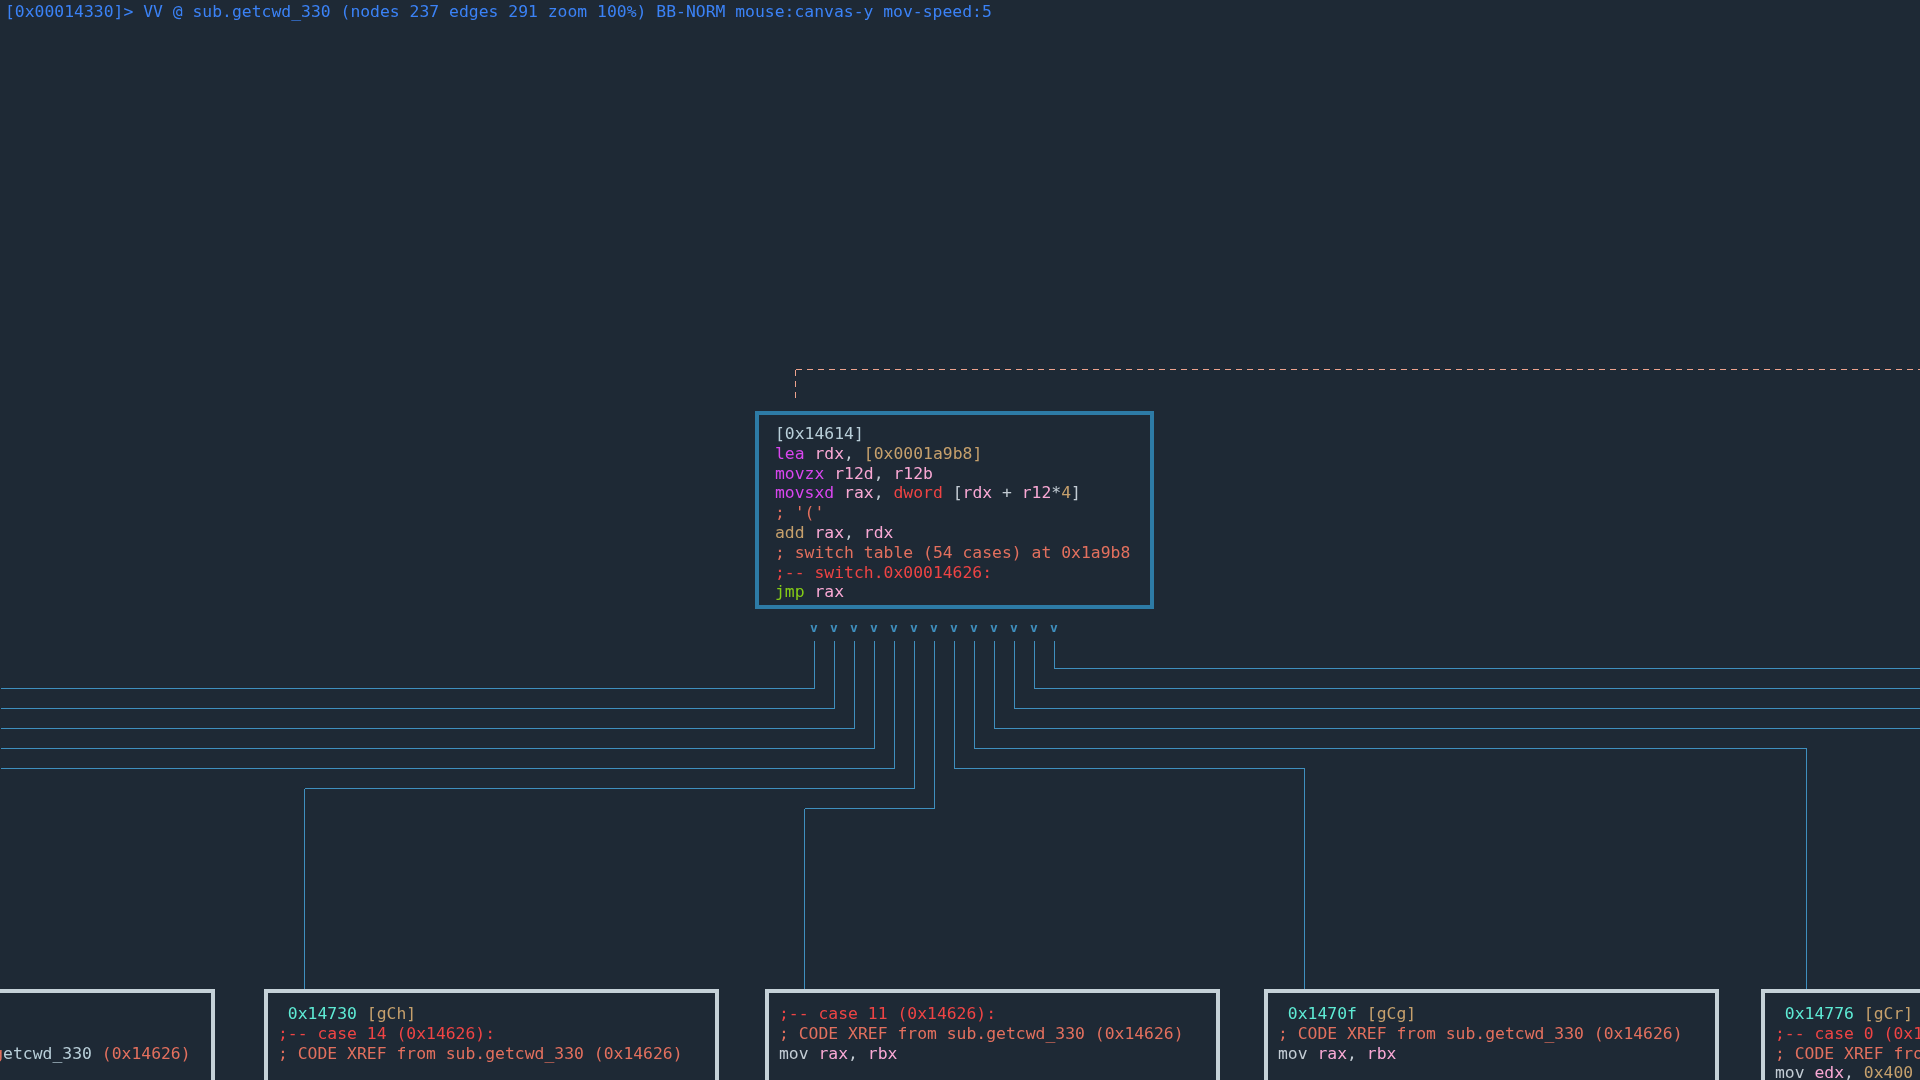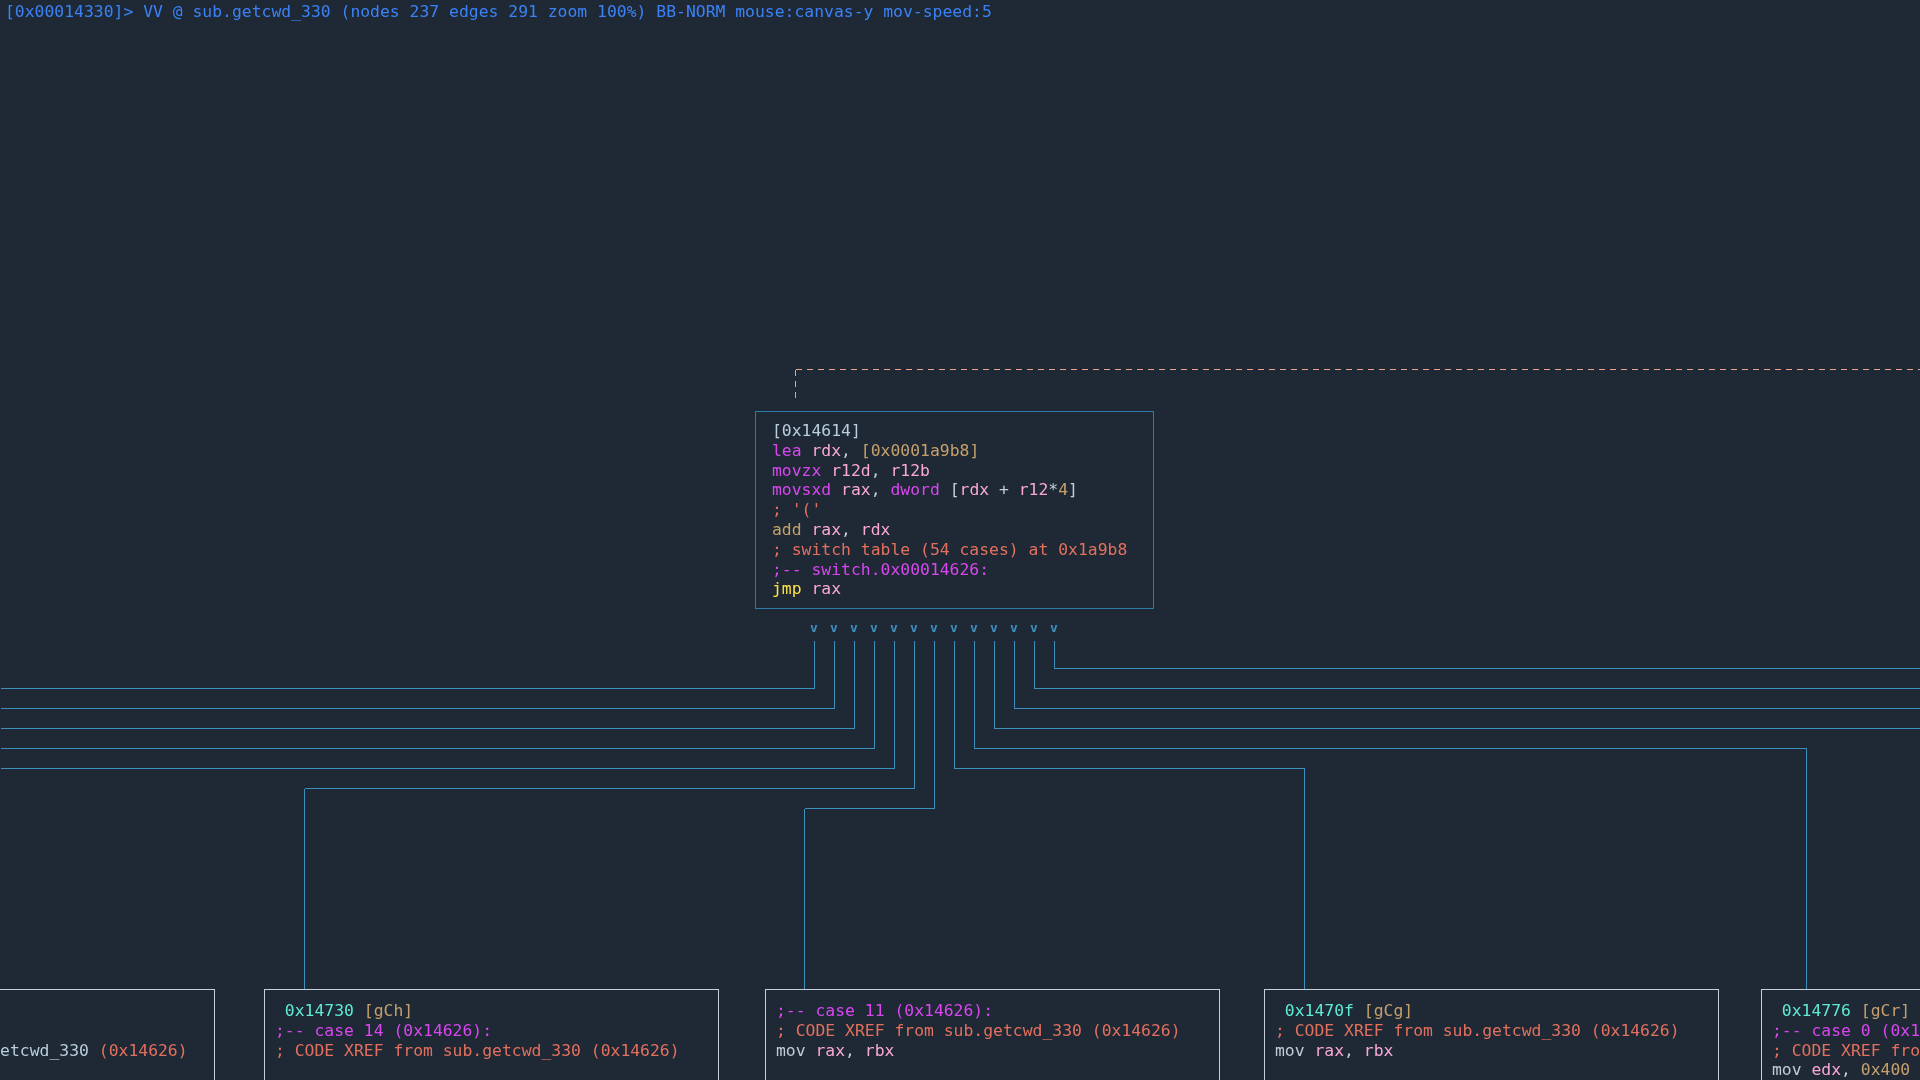--- a/index.html
+++ b/index.html
@@ -10,37 +10,37 @@
   }
   .screen{position:absolute;left:0;top:0;width:1920px;height:1080px;overflow:hidden;}
   .status{
     position:absolute;left:5px;top:2px;
     font-size:16.4px;line-height:20px;letter-spacing:0;
     color:#3b82f6;white-space:pre;
   }
   #edges{position:absolute;left:0;top:0;}
   .node{
     position:absolute;box-sizing:border-box;
-    border:1px solid #e5e5e5;background:#1e2935;
+    border:4px solid #e5e5e5;background:#1e2935;
   }
   .border-blue{border-color:#2d7ba6;}
   .border-pale{border-color:#c5d1d8;}
   .bb-line{white-space:pre;font-size:16.4px;line-height:19.8px;height:19.8px;}
   .arrow{
     position:absolute;font-size:13px;line-height:14px;
     color:#3f8fbe;font-weight:bold;
   }
   
   .c-fg   {color:#c3ccd4;}
   .c-pale {color:#b9cfd9;}
   .c-white{color:#5eead4;}
   .c-slate{color:#d946ef;}
   .c-cyan {color:#f9a8d4;}
-  .c-teal {color:#d946ef;}
-  .c-tealg{color:#fde047;}
+  .c-teal {color:#ef4444;}
+  .c-tealg{color:#84cc16;}
   .c-tan  {color:#c6a06c;}
   .c-cmt  {color:#e3705e;}
 </style>
 </head>
 <body>
 
 <div class="screen">
   <svg id="edges" width="1920" height="1080" viewBox="0 0 1920 1080" shape-rendering="crispEdges">
       <line x1="814.5" y1="640.5" x2="814.5" y2="688.5" stroke="#3f8fbe" stroke-width="1"></line>
       <line x1="0.5" y1="688.5" x2="814.5" y2="688.5" stroke="#3f8fbe" stroke-width="1"></line>

